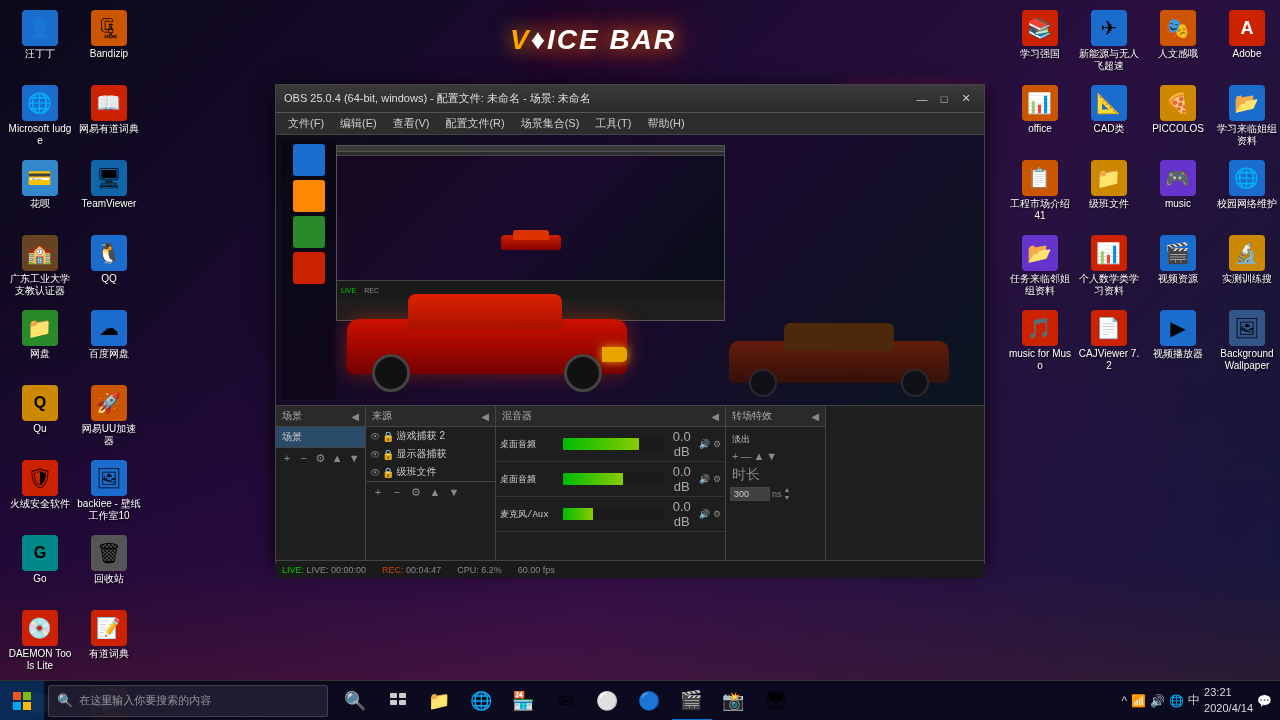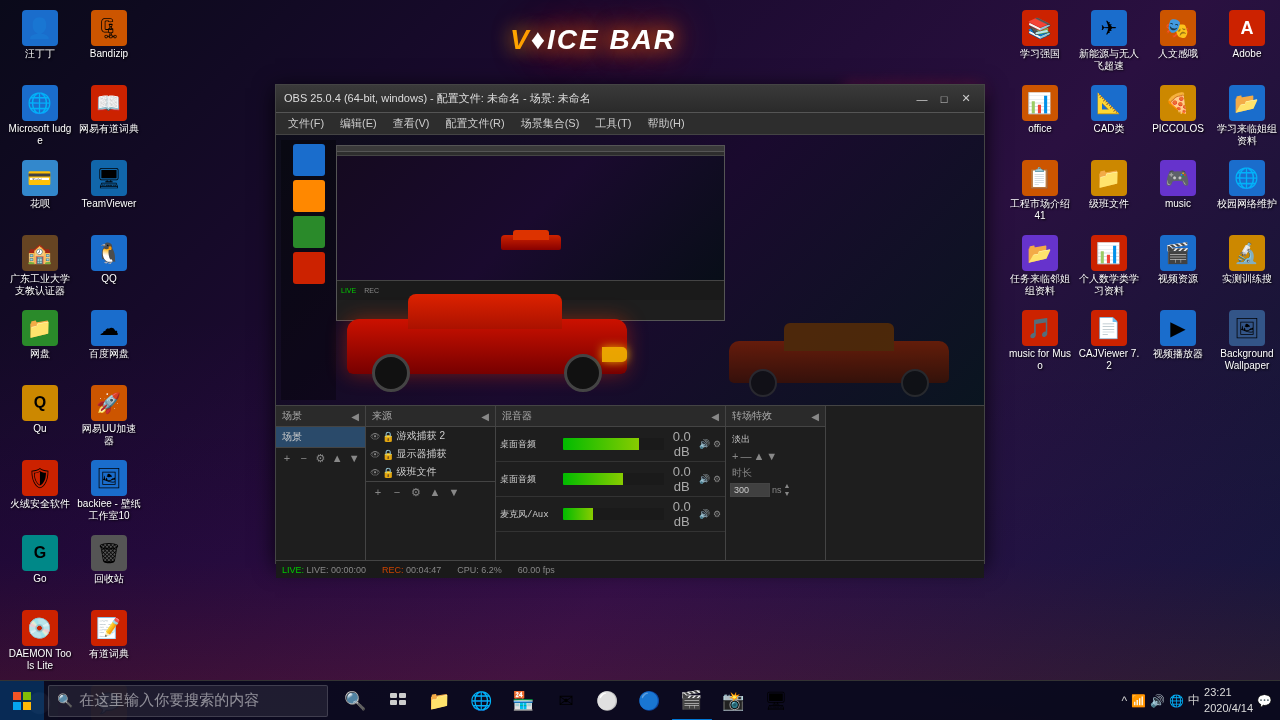--- a/index.html
+++ b/index.html
@@ -348,21 +348,21 @@
       border: 1px solid rgba(255,255,255,0.15);
       border-radius: 2px;
       display: flex;
       align-items: center;
       padding: 0 8px;
       gap: 6px;
       cursor: text;
     }
 
     .taskbar-search-text {
-      font-size: 15px;
+      font-size: 11px;
       color: rgba(255,255,255,0.5);
     }
 
     .taskbar-apps {
       display: flex;
       align-items: center;
       height: 40px;
       gap: 2px;
       padding: 0 4px;
     }
@@ -809,21 +809,21 @@
           <span class="obs-panel-header-btn">◀</span>
         </div>
         <div style="padding:4px">
           <div style="font-size:9px;color:#ccc;padding:2px">淡出</div>
           <div style="display:flex;align-items:center;gap:2px;padding:2px">
             <span style="font-size:11px;color:#888;cursor:pointer">+</span>
             <span style="font-size:11px;color:#888;cursor:pointer">—</span>
             <span style="font-size:11px;color:#888;cursor:pointer">▲</span>
             <span style="font-size:11px;color:#888;cursor:pointer">▼</span>
           </div>
-          <div style="font-size:10px;color:#888;padding:2px">时长</div>
+          <div style="font-size:14px;color:#888;padding:2px">时长</div>
           <div style="display:flex;align-items:center;gap:2px">
             <input type="text" value="300" style="width: 40px; background: #404040; border: 1px solid rgb(68, 68, 68); color: rgb(204, 204, 204); font-size: 9px; padding: 1px 3px;">
             <span style="font-size:9px;color:#888">ns</span>
             <div style="display:flex;flex-direction:column;gap:1px">
               <span style="font-size:7px;color:#888;cursor:pointer">▲</span>
               <span style="font-size:7px;color:#888;cursor:pointer">▼</span>
             </div>
           </div>
         </div>
       </div>

